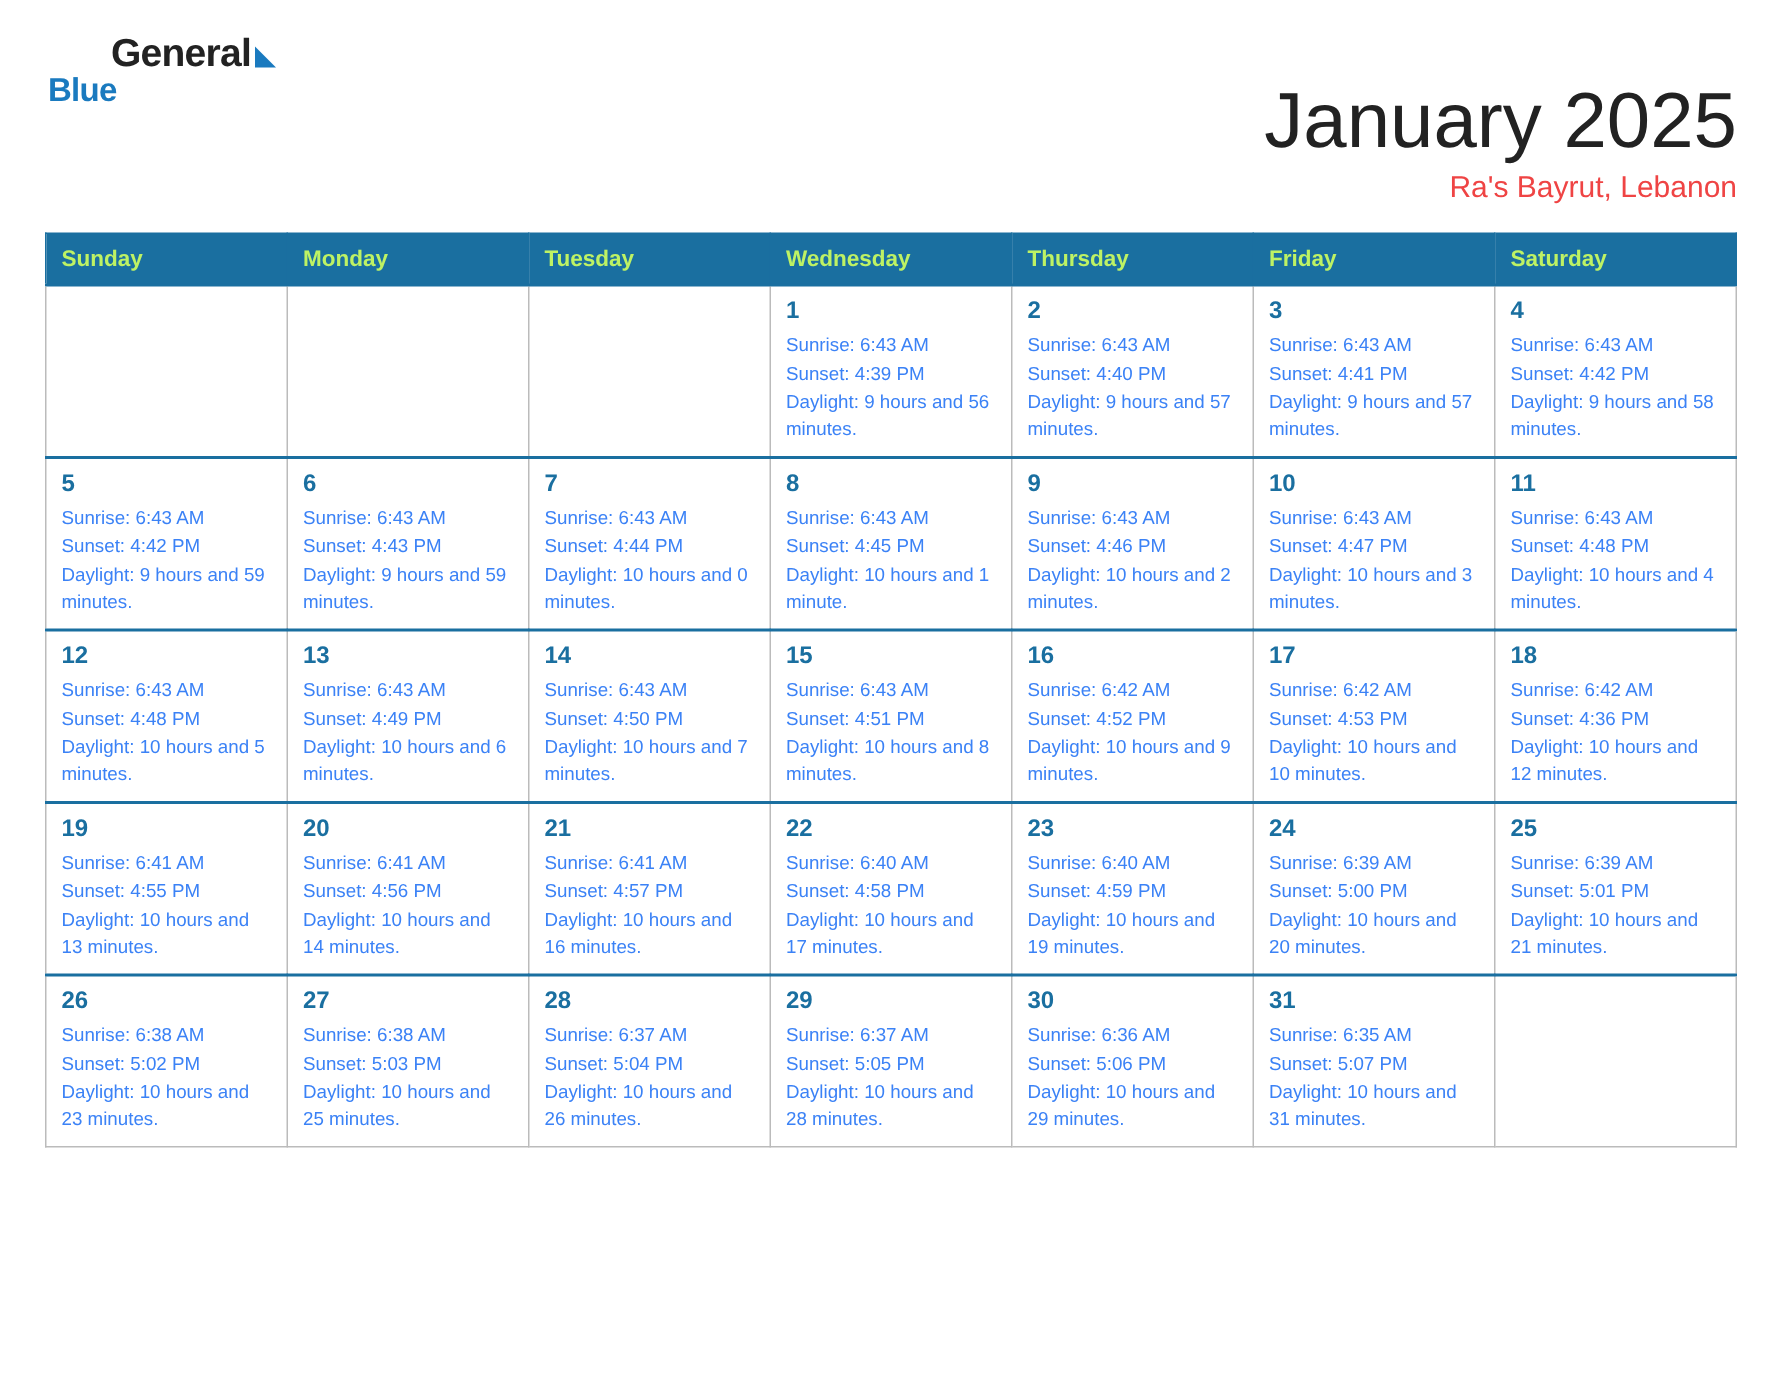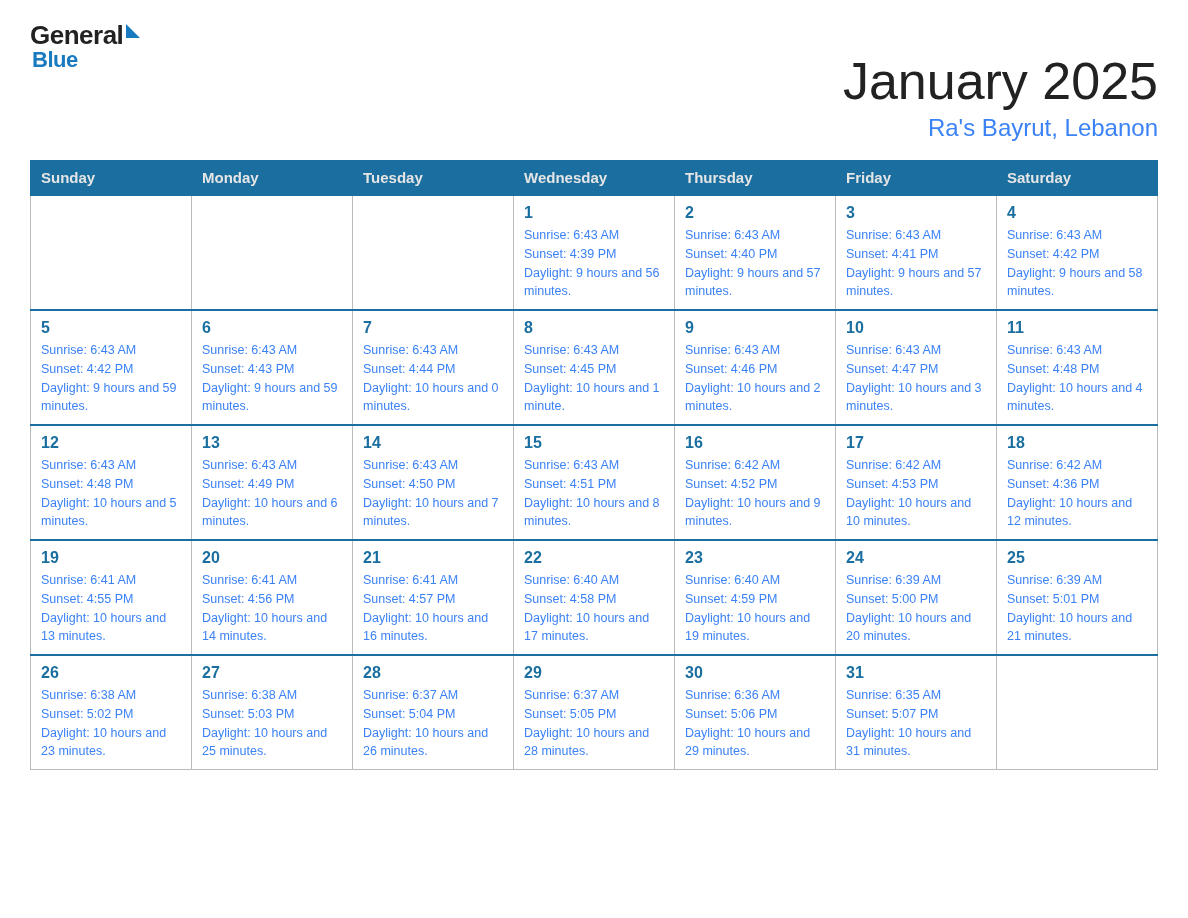--- a/index.html
+++ b/index.html
@@ -17,21 +17,22 @@
       align-items: flex-start;
       margin-bottom: 18px;
     }
     .logo {
       display: flex;
       flex-direction: column;
       align-items: flex-start;
     }
     .logo-top {
       display: flex;
-      align-items: flex-start;
+      align-items: center;
+      margin-left: 44px;
     }
     .logo-general {
       font-size: 26px;
       font-weight: bold;
       color: #222;
       letter-spacing: -0.5px;
     }
     .logo-triangle {
       width: 0;
       height: 0;
@@ -54,32 +55,32 @@
       text-align: right;
     }
     .month-title {
       font-size: 52px;
       font-weight: normal;
       color: #222;
       line-height: 1.1;
       margin-top: 33px;
     }
     .location {
-      font-size: 24px;
-      color: #3b82f6;
+      font-size: 20px;
+      color: #ef4444;
       margin-top: 4px;
     }
     .calendar {
       width: 100%;
       border-collapse: collapse;
       border: 1px solid #999;
     }
     .calendar th {
       background-color: #1a6fa0;
-      color: #e5e5e5;
+      color: #bef264;
       font-size: 15px;
       font-weight: bold;
       padding: 8px 10px;
       text-align: left;
       border: 1px solid #1a6fa0;
     }
     .calendar td {
       vertical-align: top;
       padding: 8px 10px;
       border: 1px solid #bbb;

